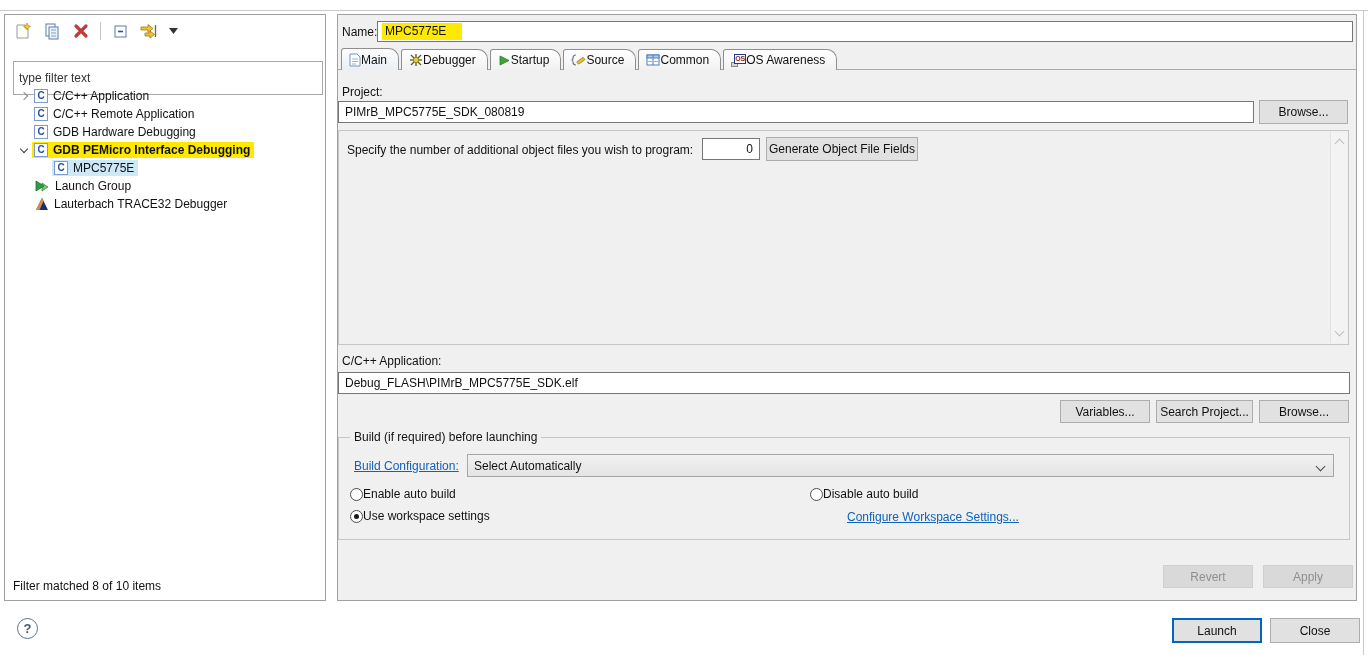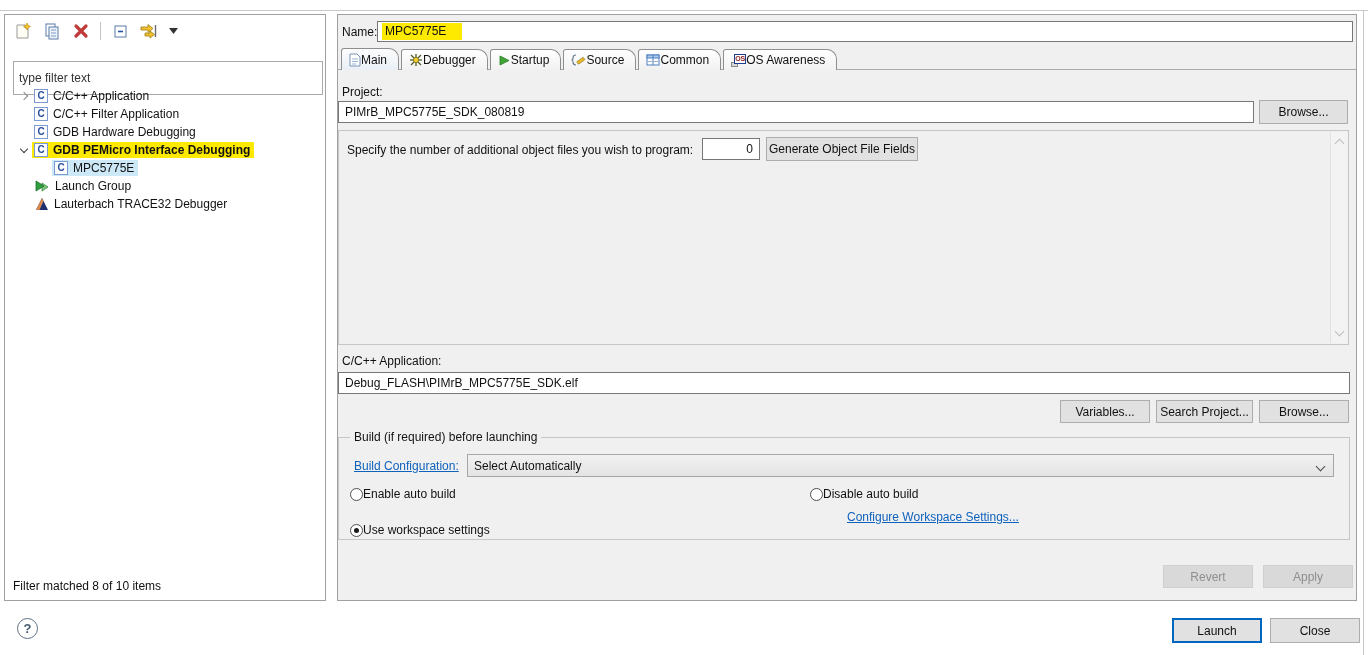--- a/index.html
+++ b/index.html
@@ -147,21 +147,21 @@
         <span class="row-body">
           <span class="c-icon">C</span>
           <span class="tree-label">C/C++ Application</span>
         </span>
       </div>
 
       <div class="tree-row">
         <span class="exp-spacer"></span>
         <span class="row-body">
           <span class="c-icon">C</span>
-          <span class="tree-label">C/C++ Filter Application</span>
+          <span class="tree-label">C/C++ Remote Application</span>
         </span>
       </div>
 
       <div class="tree-row">
         <span class="exp-spacer"></span>
         <span class="row-body">
           <span class="c-icon">C</span>
           <span class="tree-label">GDB Hardware Debugging</span>
         </span>
       </div>
@@ -310,21 +310,21 @@
   </div>
 
   <div class="radio-row" style="left:350px; top:487px;">
     <span class="radio"></span>
     <span>Enable auto build</span>
   </div>
   <div class="radio-row" style="left:810px; top:487px;">
     <span class="radio"></span>
     <span>Disable auto build</span>
   </div>
-  <div class="radio-row" style="left:350px; top:523px;text-align:center;">
+  <div class="radio-row" style="left:350px; top:509px;text-align:center;">
     <span class="radio sel"></span>
     <span>Use workspace settings</span>
   </div>
   <div class="abs link" style="left:847px; top:510px;">Configure Workspace Settings...</div>
 
   <div class="btn disabled" style="left:1163px; top:565px; width:90px; height:23px;">Revert</div>
   <div class="btn disabled" style="left:1263px; top:565px; width:90px; height:23px;">Apply</div>
 
   <div class="help">?</div>
   <div class="btn default" style="left:1172px; top:618px; width:90px; height:25px;">Launch</div>

